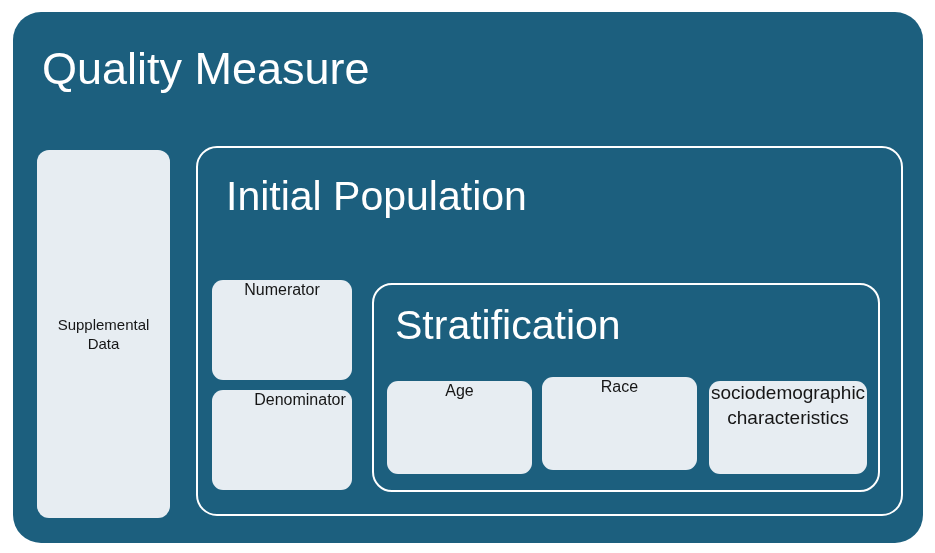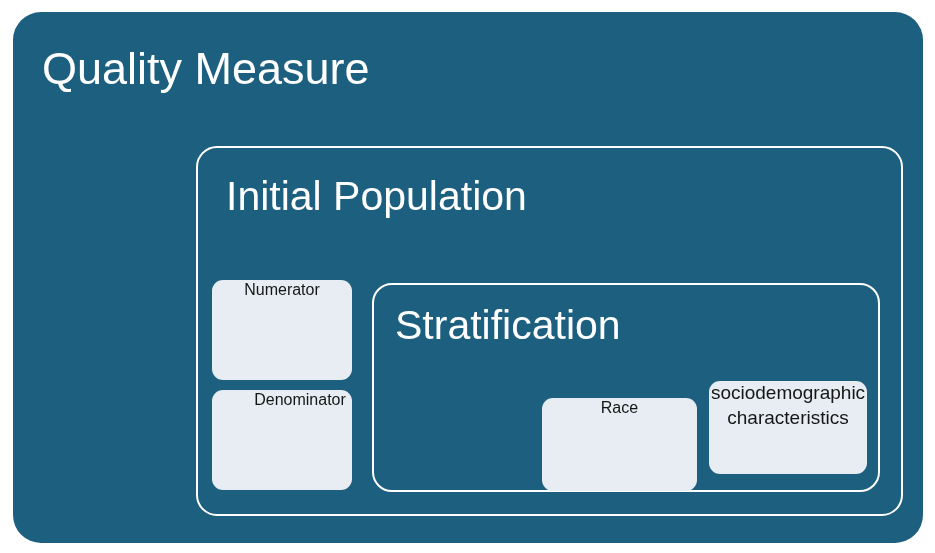--- a/index.html
+++ b/index.html
@@ -102,49 +102,55 @@
     top: 135px;
     width: 508px;
     height: 209px;
     border-radius: 20px;
   }
   .strat-title {
     left: 21px;
     top: 16px;
   }
   .strat-item-0 { left: 13px;  top: 96px; width: 145px; height: 93px; }
-  .strat-item-1 { left: 168px; top: 113px; width: 155px; height: 93px; }
+  .strat-item-1 { left: 168px; top: 92px; width: 155px; height: 93px; }
   .strat-item-2 { left: 335px; top: 96px; width: 158px; height: 93px; font-size: 19px; }
 </style>
 </head>
 <body>
 
 <div class="stage">
 
   <div class="qm-container">
 
     <div class="qm-title">Quality Measure</div>
 
+    <div class="leaf-box supplemental-box">
+      <span>Supplemental Data</span>
+    </div>
 
     <div class="outline-box ip-box">
 
       <div class="sub-title ip-title">Initial Population</div>
 
       <div class="leaf-box numerator-box">
         <span>Numerator</span>
       </div>
 
       <div class="leaf-box denominator-box">
         <span>Denominator</span>
       </div>
 
       <div class="outline-box strat-box">
 
         <div class="sub-title strat-title">Stratification</div>
 
+        <div class="leaf-box strat-item-0">
+          <span>Age</span>
+        </div>
 
         <div class="leaf-box strat-item-1">
           <span>Race</span>
         </div>
 
         <div class="leaf-box strat-item-2">
           <span>sociodemographic characteristics</span>
         </div>
 
       </div>

